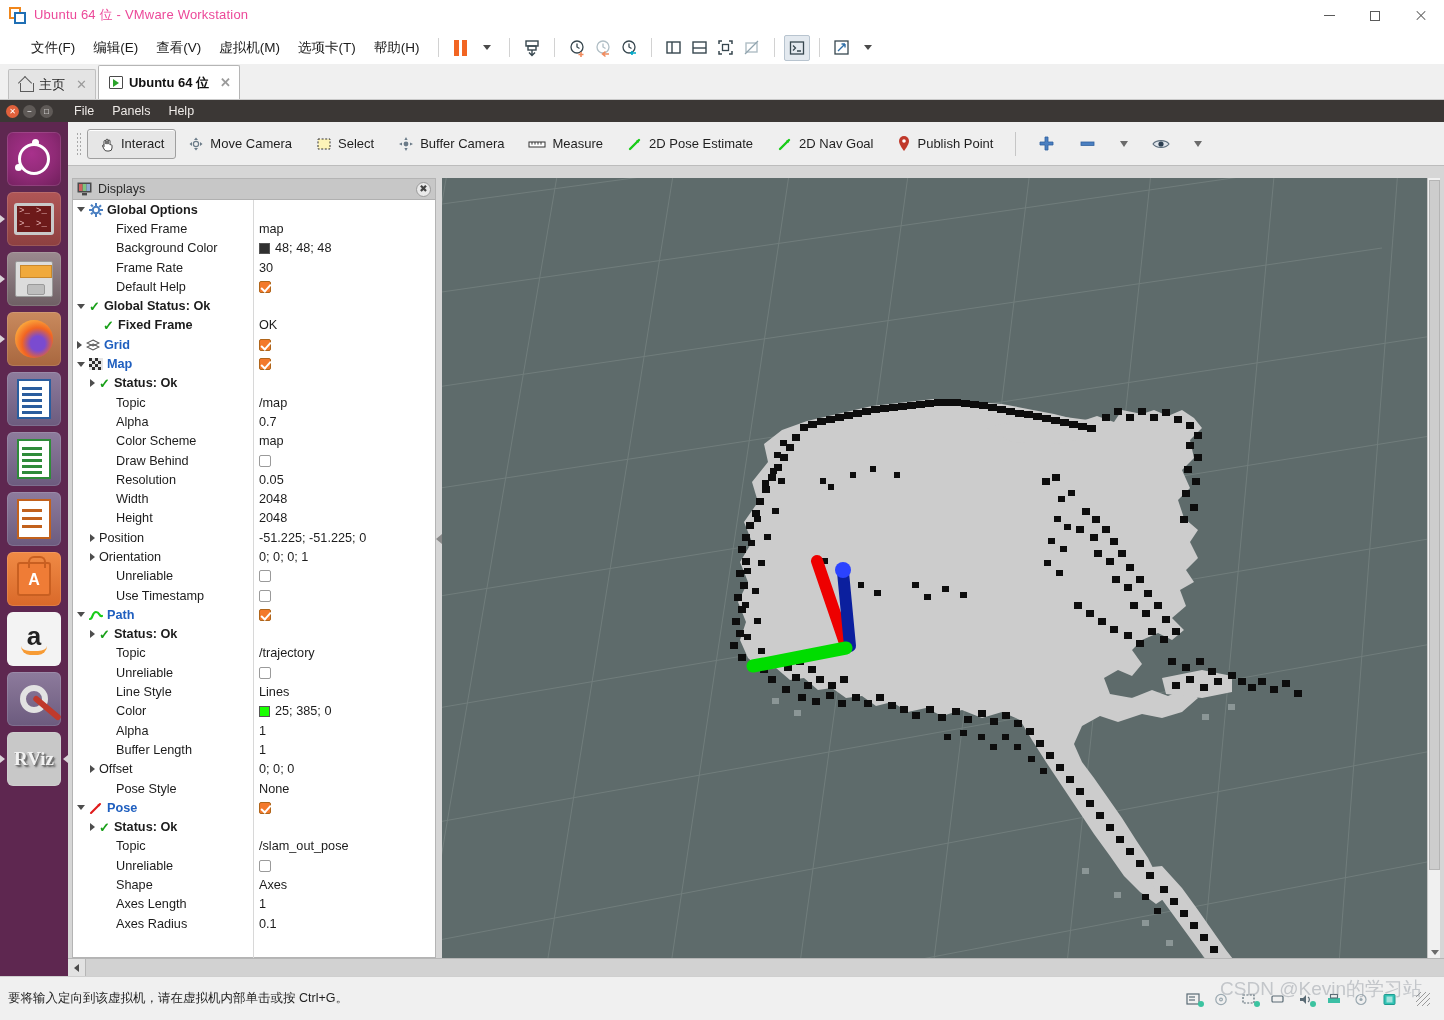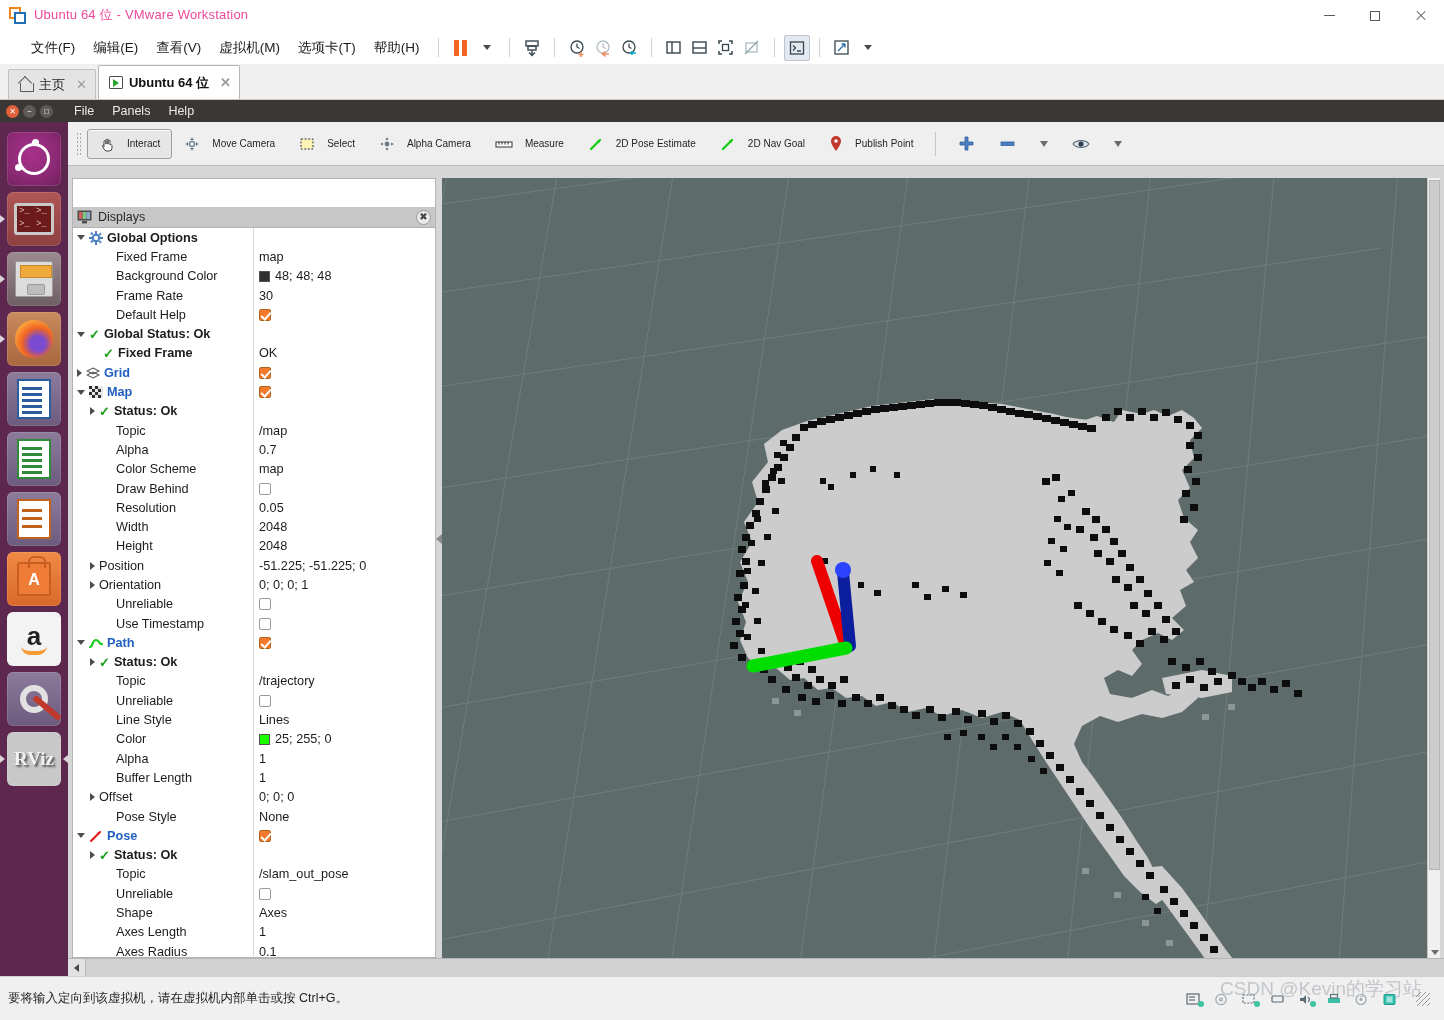--- a/index.html
+++ b/index.html
@@ -137,33 +137,33 @@
     position:absolute; left:68px; top:22px; width:1376px; height:854px; background:#d6d6d6;
   }
   .rviz-toolbar {
     position:absolute; left:0; top:0; width:1376px; height:44px; background:#efefef;
     border-bottom:1px solid #bcbcbc; display:flex; align-items:center; padding-left:8px;
   }
   .rv-grip { width:7px; height:24px; margin-right:4px;
     background-image: radial-gradient(#a8a8a8 1px, transparent 1px);
     background-size: 3px 4px; }
   .rv-btn {
-    display:flex; align-items:center; gap:12px; height:30px; padding:0 11px;
-    font-size:10px; color:#1f1f1f; border:1px solid transparent; border-radius:3px; white-space:nowrap;
+    display:flex; align-items:center; gap:6px; height:30px; padding:0 11px;
+    font-size:13px; color:#1f1f1f; border:1px solid transparent; border-radius:3px; white-space:nowrap;
   }
   .rv-btn.active { background:#e6e6e6; border-color:#9f9f9f; box-shadow: inset 0 1px 0 #fff; }
   .rv-sep { width:1px; height:24px; background:#c6c6c6; margin:0 10px; }
 
   .panel-displays {
     position:absolute; left:4px; top:56px; width:364px; height:780px;
     background:#ffffff; border:1px solid #b4b4b4;
   }
   .panel-head {
     height:21px; background:#c7c7c7; display:flex; align-items:center; gap:6px;
-    padding:0 4px; border-bottom:1px solid #b0b0b0;margin-top:28px;
+    padding:0 4px; border-bottom:1px solid #b0b0b0;
   }
   .panel-head-title { font-size:12.5px; color:#2a2a2a; }
   .panel-close {
     margin-left:auto; width:15px; height:15px; border-radius:50%;
     background:#e9e9e9; border:1px solid #9a9a9a; color:#444;
     font-size:10px; display:flex; align-items:center; justify-content:center; line-height:1;
   }
   .tree { position:relative; height:758px; overflow:hidden; font-size:12.7px; color:#1c1c1c; }
   .tree-col-sep { position:absolute; left:180px; top:0; bottom:0; width:1px; background:#d8d8d8; }
   .row { display:flex; align-items:center; height:19.3px; }
@@ -467,21 +467,21 @@
             <rect x="2" y="3" width="12" height="10" fill="#fdf3b8" stroke="#333" stroke-width="1" stroke-dasharray="2 1.6"></rect>
           </svg>
           <span>Select</span>
         </div>
 
         <div class="rv-btn">
           <svg class="ico-svg" width="16" height="16" viewBox="0 0 16 16">
             <path d="M8 1 L9.6 4 L6.4 4 Z M8 15 L9.6 12 L6.4 12 Z M1 8 L4 6.4 L4 9.6 Z M15 8 L12 6.4 L12 9.6 Z" fill="#6b7b88"></path>
             <circle cx="8" cy="8" r="2.4" fill="#6b7b88"></circle>
           </svg>
-          <span>Alpha Camera</span>
+          <span>Buffer Camera</span>
         </div>
 
         <div class="rv-btn">
           <svg class="ico-svg" width="18" height="14" viewBox="0 0 18 14">
             <rect x="1" y="5" width="16" height="5" fill="#fff" stroke="#333" stroke-width="1"></rect>
             <path d="M4 5 L4 7.6 M7 5 L7 7.6 M10 5 L10 7.6 M13 5 L13 7.6" stroke="#333" stroke-width="1"></path>
           </svg>
           <span>Measure</span>
         </div>
 
@@ -868,21 +868,21 @@
             </div>
             <div class="row">
               <div class="name">
                 <span class="sp"></span>
                 <span class="sp"></span>
                 <span class="sp"></span>
                 <span>Color</span>
               </div>
               <div class="val">
                 <span class="swatch" style="background: rgb(25, 255, 0);"></span>
-                <span>25; 255; 0</span>
+                <span>25; 385; 0</span>
               </div>
             </div>
             <div class="row">
               <div class="name">
                 <span class="sp"></span>
                 <span class="sp"></span>
                 <span class="sp"></span>
                 <span>Alpha</span>
               </div>
               <div class="val">

